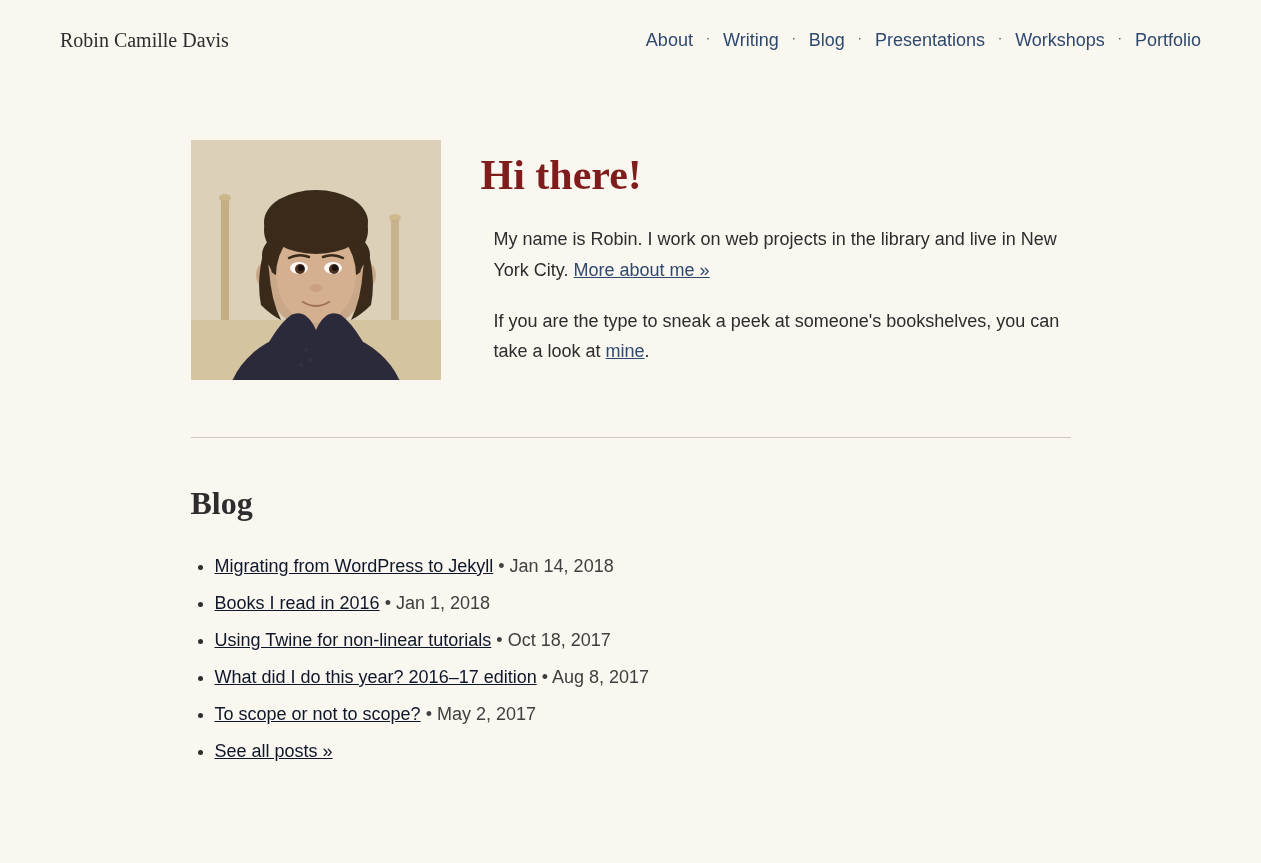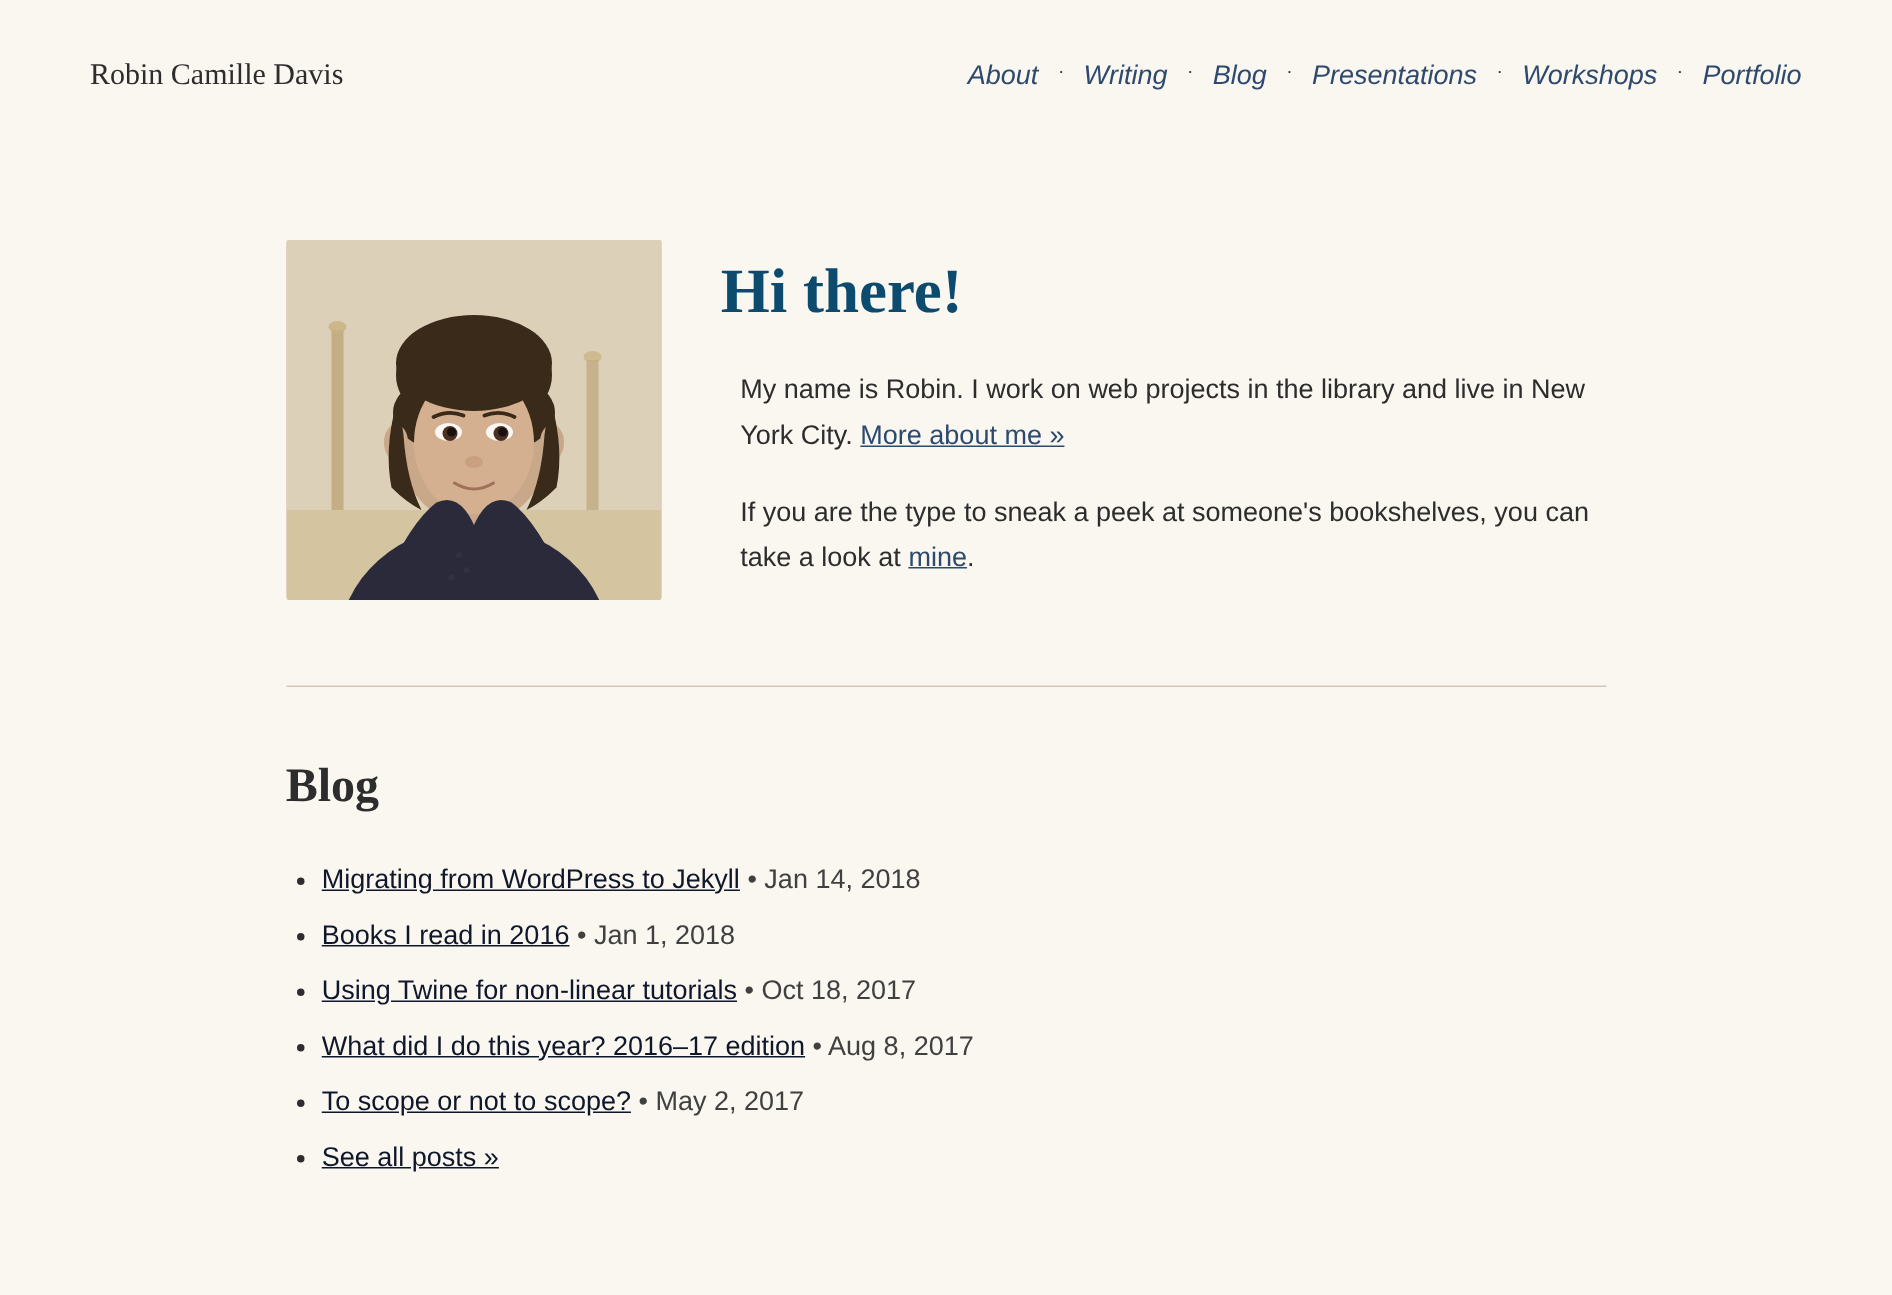--- a/index.html
+++ b/index.html
@@ -14,38 +14,37 @@
       color: #2d2d2d;
       font-size: 18px;
       line-height: 1.6;
     }
 
     
     header {
       display: flex;
       align-items: center;
       justify-content: space-between;
-      padding: 34px 60px;
+      padding: 24px 60px;
       border-bottom: none;
     }
 
     .site-title {
       font-family: Georgia, serif;
       font-size: 20px;
       font-weight: normal;
       color: #2d2d2d;
       text-decoration: none;
       white-space: nowrap;
     }
 
     nav {
       display: flex;
       align-items: center;
       gap: 0;
-      font-style: italic;
     }
 
     nav a {
       color: #2d4a6e;
       text-decoration: none;
       font-family: Arial, Helvetica, sans-serif;
       font-size: 18px;
     }
 
     .nav-separator {
@@ -87,21 +86,21 @@
 
     .hero-text {
       flex: 1;
       padding-top: 10px;
     }
 
     .hero-text h1 {
       font-family: Georgia, serif;
       font-size: 42px;
       font-weight: bold;
-      color: #0c4a6e;
+      color: #7f1d1d;
       margin-bottom: 24px;
       line-height: 1.2;
     }
 
     .hero-text p {
       font-family: Arial, Helvetica, sans-serif;
       font-size: 18px;
       color: #2d2d2d;
       line-height: 1.7;
       margin-bottom: 20px;

